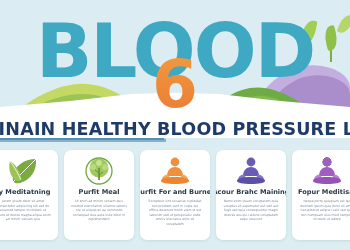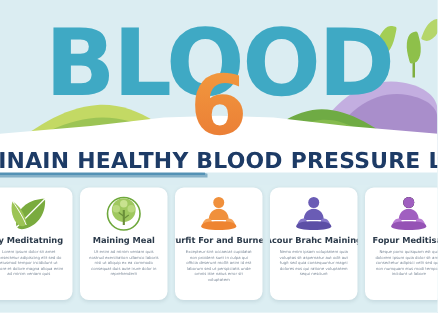--- a/index.html
+++ b/index.html
@@ -222,21 +222,21 @@
         <svg viewBox="0 0 34 30" width="34" height="30">
           <circle cx="17" cy="15" r="13" fill="none" stroke="#6ea83c" stroke-width="1.3"></circle>
           <circle cx="17" cy="12" r="9.5" fill="#9fc85f"></circle>
           <circle cx="11" cy="11" r="3" fill="#b9d97e"></circle>
           <circle cx="23" cy="11" r="3" fill="#b9d97e"></circle>
           <circle cx="17" cy="7" r="3" fill="#c8e28f"></circle>
           <rect x="16.2" y="12" width="1.7" height="12" fill="#6b8f3a"></rect>
           <path d="M17 17 L13 14 M17 19 L21 16" stroke="#6b8f3a" stroke-width="1" fill="none"></path>
         </svg>
       </div>
-      <div class="card-title">Maining Meal</div>
+      <div class="card-title">Purfit Meal</div>
       <div class="card-body">Ut enim ad minim veniam quis nostrud exercitation ullamco laboris nisi ut aliquip ex ea commodo consequat duis aute irure dolor in reprehenderit</div>
     </div>
 
     <div class="card">
       <div class="card-icon">
         <svg viewBox="0 0 34 30" width="34" height="30">
           <circle cx="17" cy="6" r="4.4" fill="#f0903c"></circle>
           <path d="M17 11 C12 11, 9 15, 9 20 L25 20 C25 15, 22 11, 17 11 Z" fill="#f0903c"></path>
           <path d="M4 24 C4 20, 9 17, 11 20 C12.5 22, 10 24, 8 24 Z" fill="#f5a45a"></path>
           <path d="M30 24 C30 20, 25 17, 23 20 C21.5 22, 24 24, 26 24 Z" fill="#f5a45a"></path>

